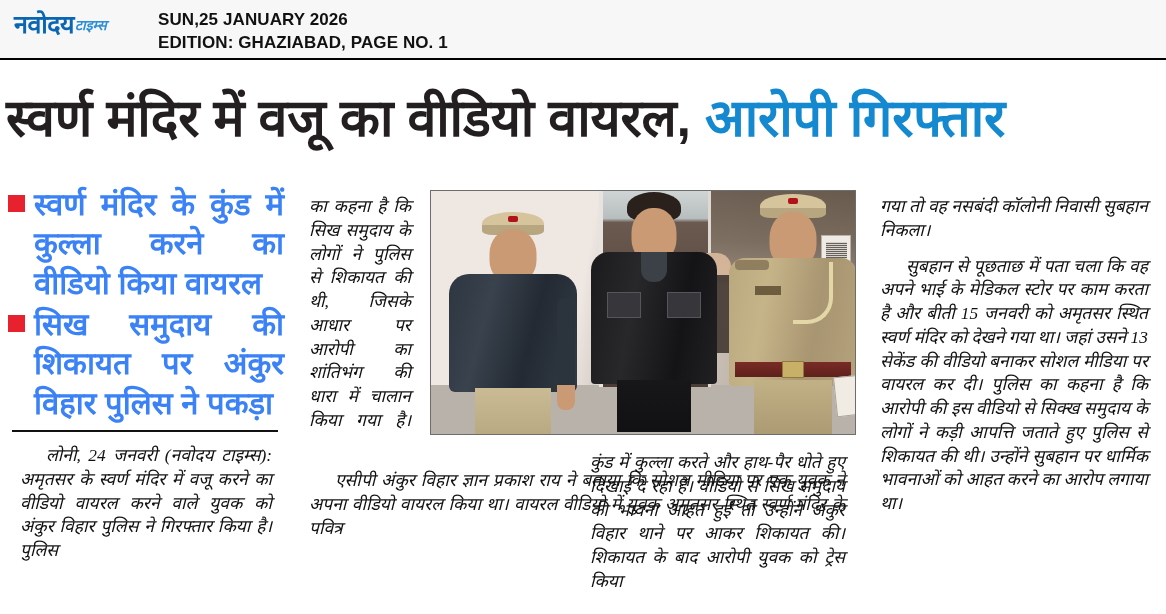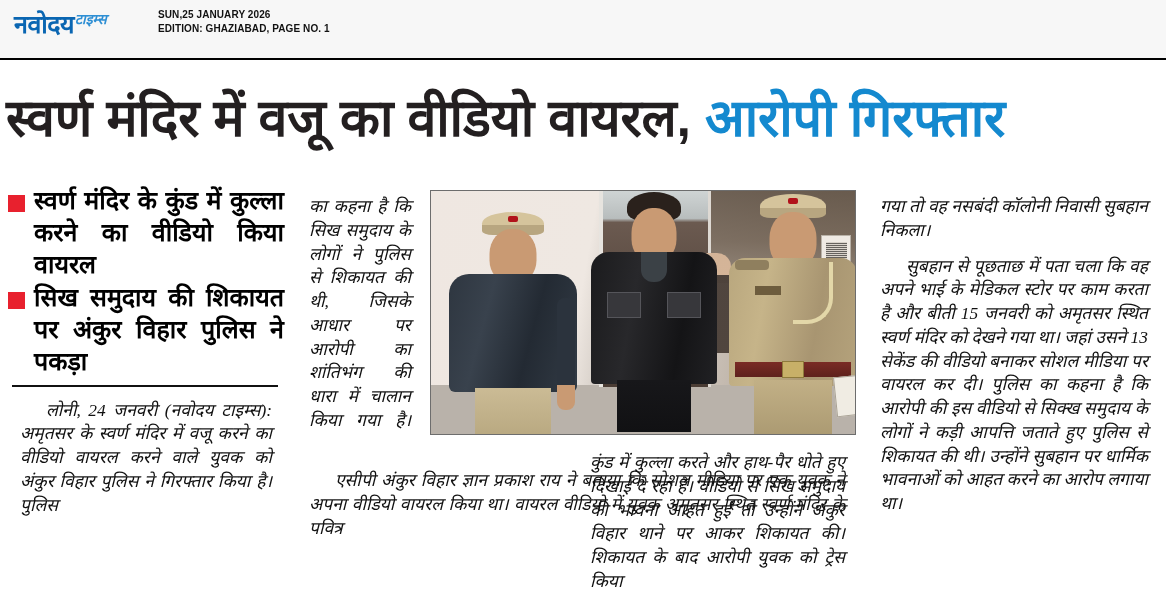--- a/index.html
+++ b/index.html
@@ -26,21 +26,21 @@
     background: #f7f7f7;
     border-bottom: 2px solid #000000;
     display: flex;
     align-items: flex-start;
   }
   .logo-wrap {
     width: 150px;
     padding-left: 14px;
     padding-top: 12px;
     display: flex;
-    align-items: flex-start;
+    align-items: center;
     white-space: nowrap;
   }
   .logo-main {
     font-family: "Liberation Sans", sans-serif;
     font-weight: bold;
     font-size: 25px;
     line-height: 1;
     color: #0a66b2;
     letter-spacing: -0.5px;
   }
@@ -51,21 +51,21 @@
     line-height: 1;
     color: #2e8fd4;
     margin-left: 1px;
     font-style: italic;
   }
   .edition-block {
     padding-top: 8px;
     padding-left: 8px;
     font-family: "Liberation Sans", sans-serif;
     font-weight: bold;
-    font-size: 10px;
+    font-size: 17px;
     line-height: 1.36;
     color: #111111;
     letter-spacing: 0.1px;
   }
 
   
   .headline {
     position: absolute;
     left: 6px;
     top: 88px;
@@ -111,23 +111,23 @@
     flex: 0 0 auto;
     width: 17px;
     height: 17px;
     background: #e8212e;
     margin-top: 10px;
     margin-right: 9px;
   }
   .bullet-text {
     font-family: "Liberation Sans", sans-serif;
     font-weight: bold;
-    font-size: 25px;
+    font-size: 31px;
     line-height: 1.27;
-    color: #000000;
+    color: #3b82f6;
   }
   .rule-under-bullets {
     width: 266px;
     height: 2px;
     background: #111111;
     margin: 7px 0 9px 4px;
   }
 
   
   .col-2 {

